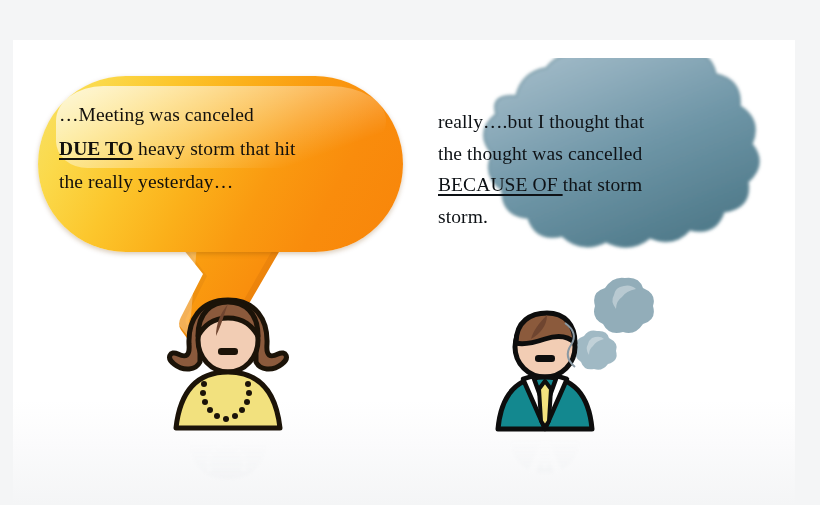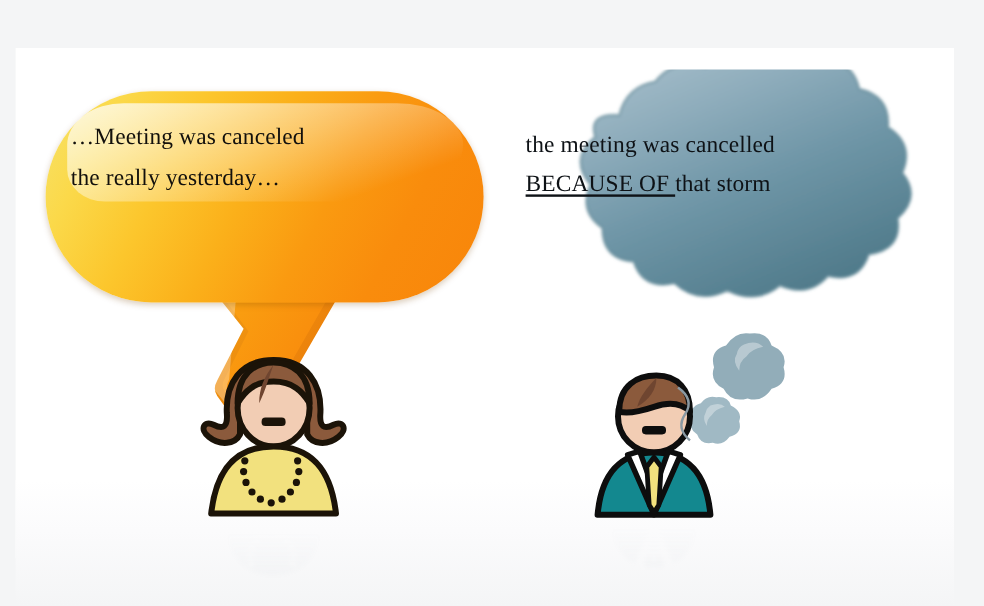--- a/index.html
+++ b/index.html
@@ -177,20 +177,23 @@
     </svg>
 
     <div id="speech-ring"></div>
     <div id="speech-body">
       <div id="speech-gloss"></div>
     </div>
 
     <div id="speech-text">
       <div>
         <span>…Meeting was canceled</span>
+      </div>
+      <div>
+        <span class="em">DUE TO</span><span> heavy storm that hit</span>
       </div>
       <div>
         <span>the really yesterday…</span>
       </div>
     </div>
   </div>
 
   <div id="thought-wrap">
     <svg id="thought-svg" width="380" height="235" viewBox="0 0 380 235">
       <defs>
@@ -217,24 +220,30 @@
                  q26,-14 46,6 q28,-4 34,22 q26,6 24,32
                  q22,14 12,38 q16,20 -4,38 q4,26 -24,30
                  q-8,24 -34,18 q-16,18 -40,8 q-20,16 -44,4
                  q-24,12 -44,-6 q-26,6 -34,-18 q-26,-2 -26,-28
                  q-20,-14 -10,-36 q-18,-22 4,-40 q-6,-20 20,-18 z" fill="none" stroke="#5f8796" stroke-width="2.4" opacity=".55"></path>
       </g>
     </svg>
 
     <div id="thought-text">
       <div>
-        <span>the meeting was cancelled</span>
+        <span>really….but I thought that</span>
+      </div>
+      <div>
+        <span>the thought was cancelled</span>
       </div>
       <div>
         <span class="em">BECAUSE OF </span><span>that storm</span>
+      </div>
+      <div>
+        <span>storm.</span>
       </div>
     </div>
   </div>
 
   <svg class="puff" style="left:592px; top:273px;" width="70" height="70" viewBox="0 0 70 70">
     <path d="M33,5 q14,-2 18,10 q14,6 10,18 q4,14 -10,18 q-8,12 -20,8
              q-14,4 -20,-8 q-12,-6 -8,-18 q-4,-14 10,-18 q8,-12 20,-10 z" fill="#7f9fad" opacity=".85"></path>
     <path d="M28,14 q10,-4 16,2 q-10,2 -14,8 q-6,4 -6,12 q-6,-8 -2,-14 q1,-6 6,-8 z" fill="rgba(255,255,255,.35)"></path>
   </svg>
 

